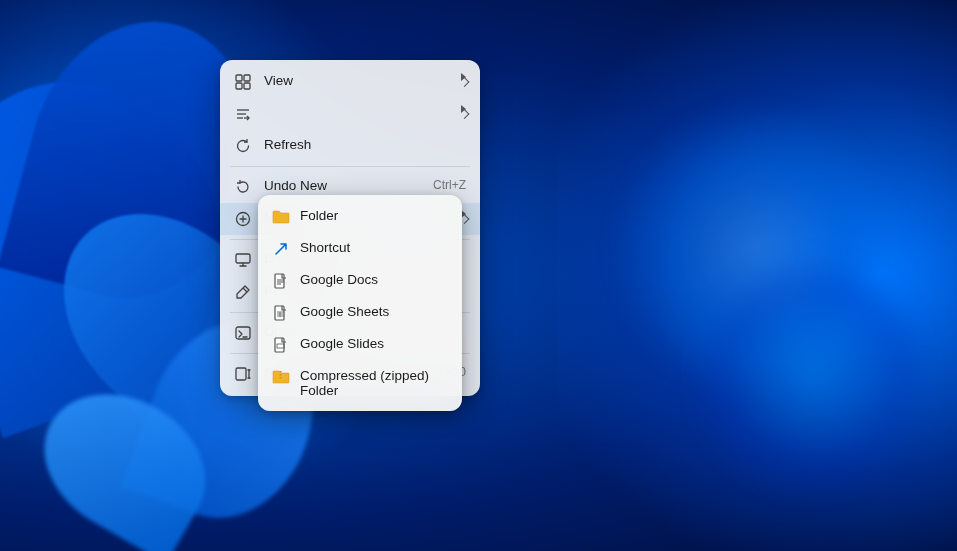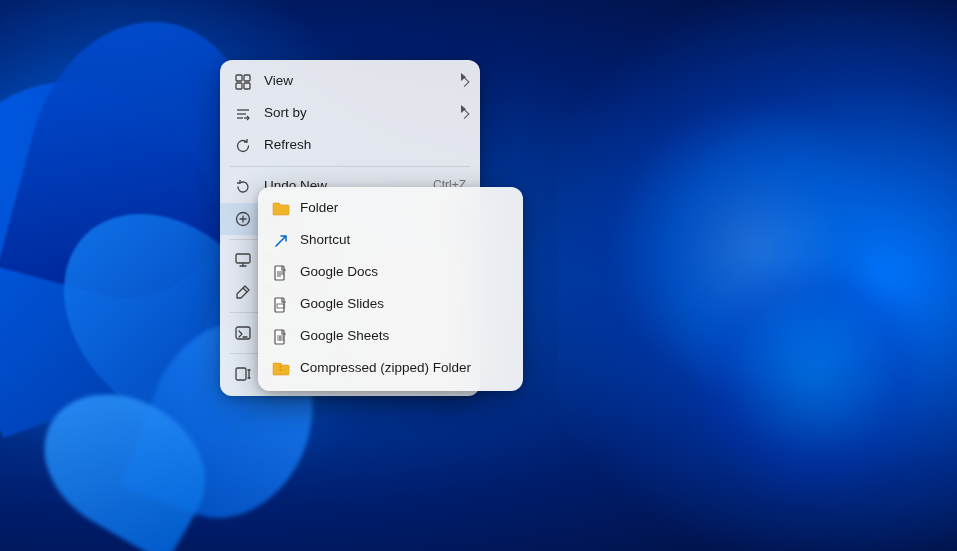--- a/index.html
+++ b/index.html
@@ -166,22 +166,22 @@
     }
 
     .menu-item.active {
       background: rgba(0,120,212,0.1);
     }
 
     
     .submenu {
       position: absolute;
       left: 258px;
-      top: 187px;
-      width: 265px;
+      top: 195px;
+      width: 204px;
       background: rgba(245, 245, 245, 0.95);
       backdrop-filter: blur(20px);
       border-radius: 12px;
       box-shadow: 0 8px 32px rgba(0,0,0,0.3), 0 2px 8px rgba(0,0,0,0.2);
       padding: 6px 0;
       z-index: 101;
     }
 
     .submenu .menu-item {
       gap: 10px;
@@ -239,21 +239,20 @@
   <div class="menu-item has-submenu">
     <span class="menu-icon icon-sort">
       <svg width="16" height="16" viewBox="0 0 16 16" fill="none">
         <line x1="2" y1="4" x2="14" y2="4" stroke="#444" stroke-width="1.3"></line>
         <line x1="2" y1="8" x2="11" y2="8" stroke="#444" stroke-width="1.3"></line>
         <line x1="2" y1="12" x2="8" y2="12" stroke="#444" stroke-width="1.3"></line>
         <polyline points="12,10 14,12 12,14" stroke="#444" stroke-width="1.3" fill="none"></polyline>
         <line x1="14" y1="12" x2="9" y2="12" stroke="#444" stroke-width="1.3"></line>
       </svg>
     </span>
-    <span class="menu-label">Sort by</span>
     <span class="chevron-right"></span>
   </div>
 
   <div class="menu-item">
     <span class="menu-icon icon-refresh">
       <svg width="16" height="16" viewBox="0 0 16 16" fill="none">
         <path d="M13.5 8A5.5 5.5 0 1 1 8 2.5c1.5 0 2.9.6 3.9 1.6" stroke="#444" stroke-width="1.3" fill="none" stroke-linecap="round"></path>
         <polyline points="12,1 12,4 9,4" stroke="#444" stroke-width="1.3" fill="none" stroke-linejoin="round"></polyline>
       </svg>
     </span>
@@ -363,47 +362,47 @@
     <span class="menu-icon">
       <svg width="16" height="16" viewBox="0 0 16 16" fill="none">
         <rect x="2" y="1" width="9" height="14" rx="1" stroke="#555" stroke-width="1.2" fill="white"></rect>
         <path d="M9 1V5H13" stroke="#555" stroke-width="1.2" fill="none"></path>
         <line x1="4" y1="7" x2="11" y2="7" stroke="#555" stroke-width="1"></line>
         <line x1="4" y1="9" x2="11" y2="9" stroke="#555" stroke-width="1"></line>
         <line x1="4" y1="11" x2="8" y2="11" stroke="#555" stroke-width="1"></line>
       </svg>
     </span>
     <span class="menu-label">Google Docs</span>
-  </div>
-
-  <div class="menu-item">
-    <span class="menu-icon">
-      <svg width="16" height="16" viewBox="0 0 16 16" fill="none">
-        <rect x="2" y="1" width="9" height="14" rx="1" stroke="#555" stroke-width="1.2" fill="white"></rect>
-        <path d="M9 1V5H13" stroke="#555" stroke-width="1.2" fill="none"></path>
-        <rect x="4" y="7" width="7" height="4" stroke="#555" stroke-width="0.8" fill="none"></rect>
-      </svg>
-    </span>
-    <span class="menu-label">Google Slides</span>
   </div>
 
   <div class="menu-item">
     <span class="menu-icon">
       <svg width="16" height="16" viewBox="0 0 16 16" fill="none">
         <rect x="2" y="1" width="9" height="14" rx="1" stroke="#555" stroke-width="1.2" fill="white"></rect>
         <path d="M9 1V5H13" stroke="#555" stroke-width="1.2" fill="none"></path>
         <line x1="4" y1="7" x2="11" y2="7" stroke="#555" stroke-width="0.8"></line>
         <line x1="4" y1="9" x2="11" y2="9" stroke="#555" stroke-width="0.8"></line>
         <line x1="4" y1="11" x2="11" y2="11" stroke="#555" stroke-width="0.8"></line>
         <line x1="7" y1="7" x2="7" y2="12" stroke="#555" stroke-width="0.8"></line>
       </svg>
     </span>
     <span class="menu-label">Google Sheets</span>
   </div>
 
+  <div class="menu-item">
+    <span class="menu-icon">
+      <svg width="16" height="16" viewBox="0 0 16 16" fill="none">
+        <rect x="2" y="1" width="9" height="14" rx="1" stroke="#555" stroke-width="1.2" fill="white"></rect>
+        <path d="M9 1V5H13" stroke="#555" stroke-width="1.2" fill="none"></path>
+        <rect x="4" y="7" width="7" height="4" stroke="#555" stroke-width="0.8" fill="none"></rect>
+      </svg>
+    </span>
+    <span class="menu-label">Google Slides</span>
+  </div>
+
 
   <div class="menu-item">
     <span class="menu-icon">
       <svg width="18" height="16" viewBox="0 0 18 16" fill="none">
         <path d="M1 3C1 2.4 1.4 2 2 2H7L9 4H16C16.6 4 17 4.4 17 5V13C17 13.6 16.6 14 16 14H2C1.4 14 1 13.6 1 13V3Z" fill="#f0b429" stroke="#d4930f" stroke-width="0.5"></path>
         <rect x="7.5" y="2" width="2" height="1.5" fill="#d4930f" rx="0.3"></rect>
         <rect x="7.5" y="5" width="2" height="1.5" fill="#d4930f" rx="0.3"></rect>
         <rect x="7.5" y="8" width="2" height="1.5" fill="#d4930f" rx="0.3"></rect>
       </svg>
     </span>

